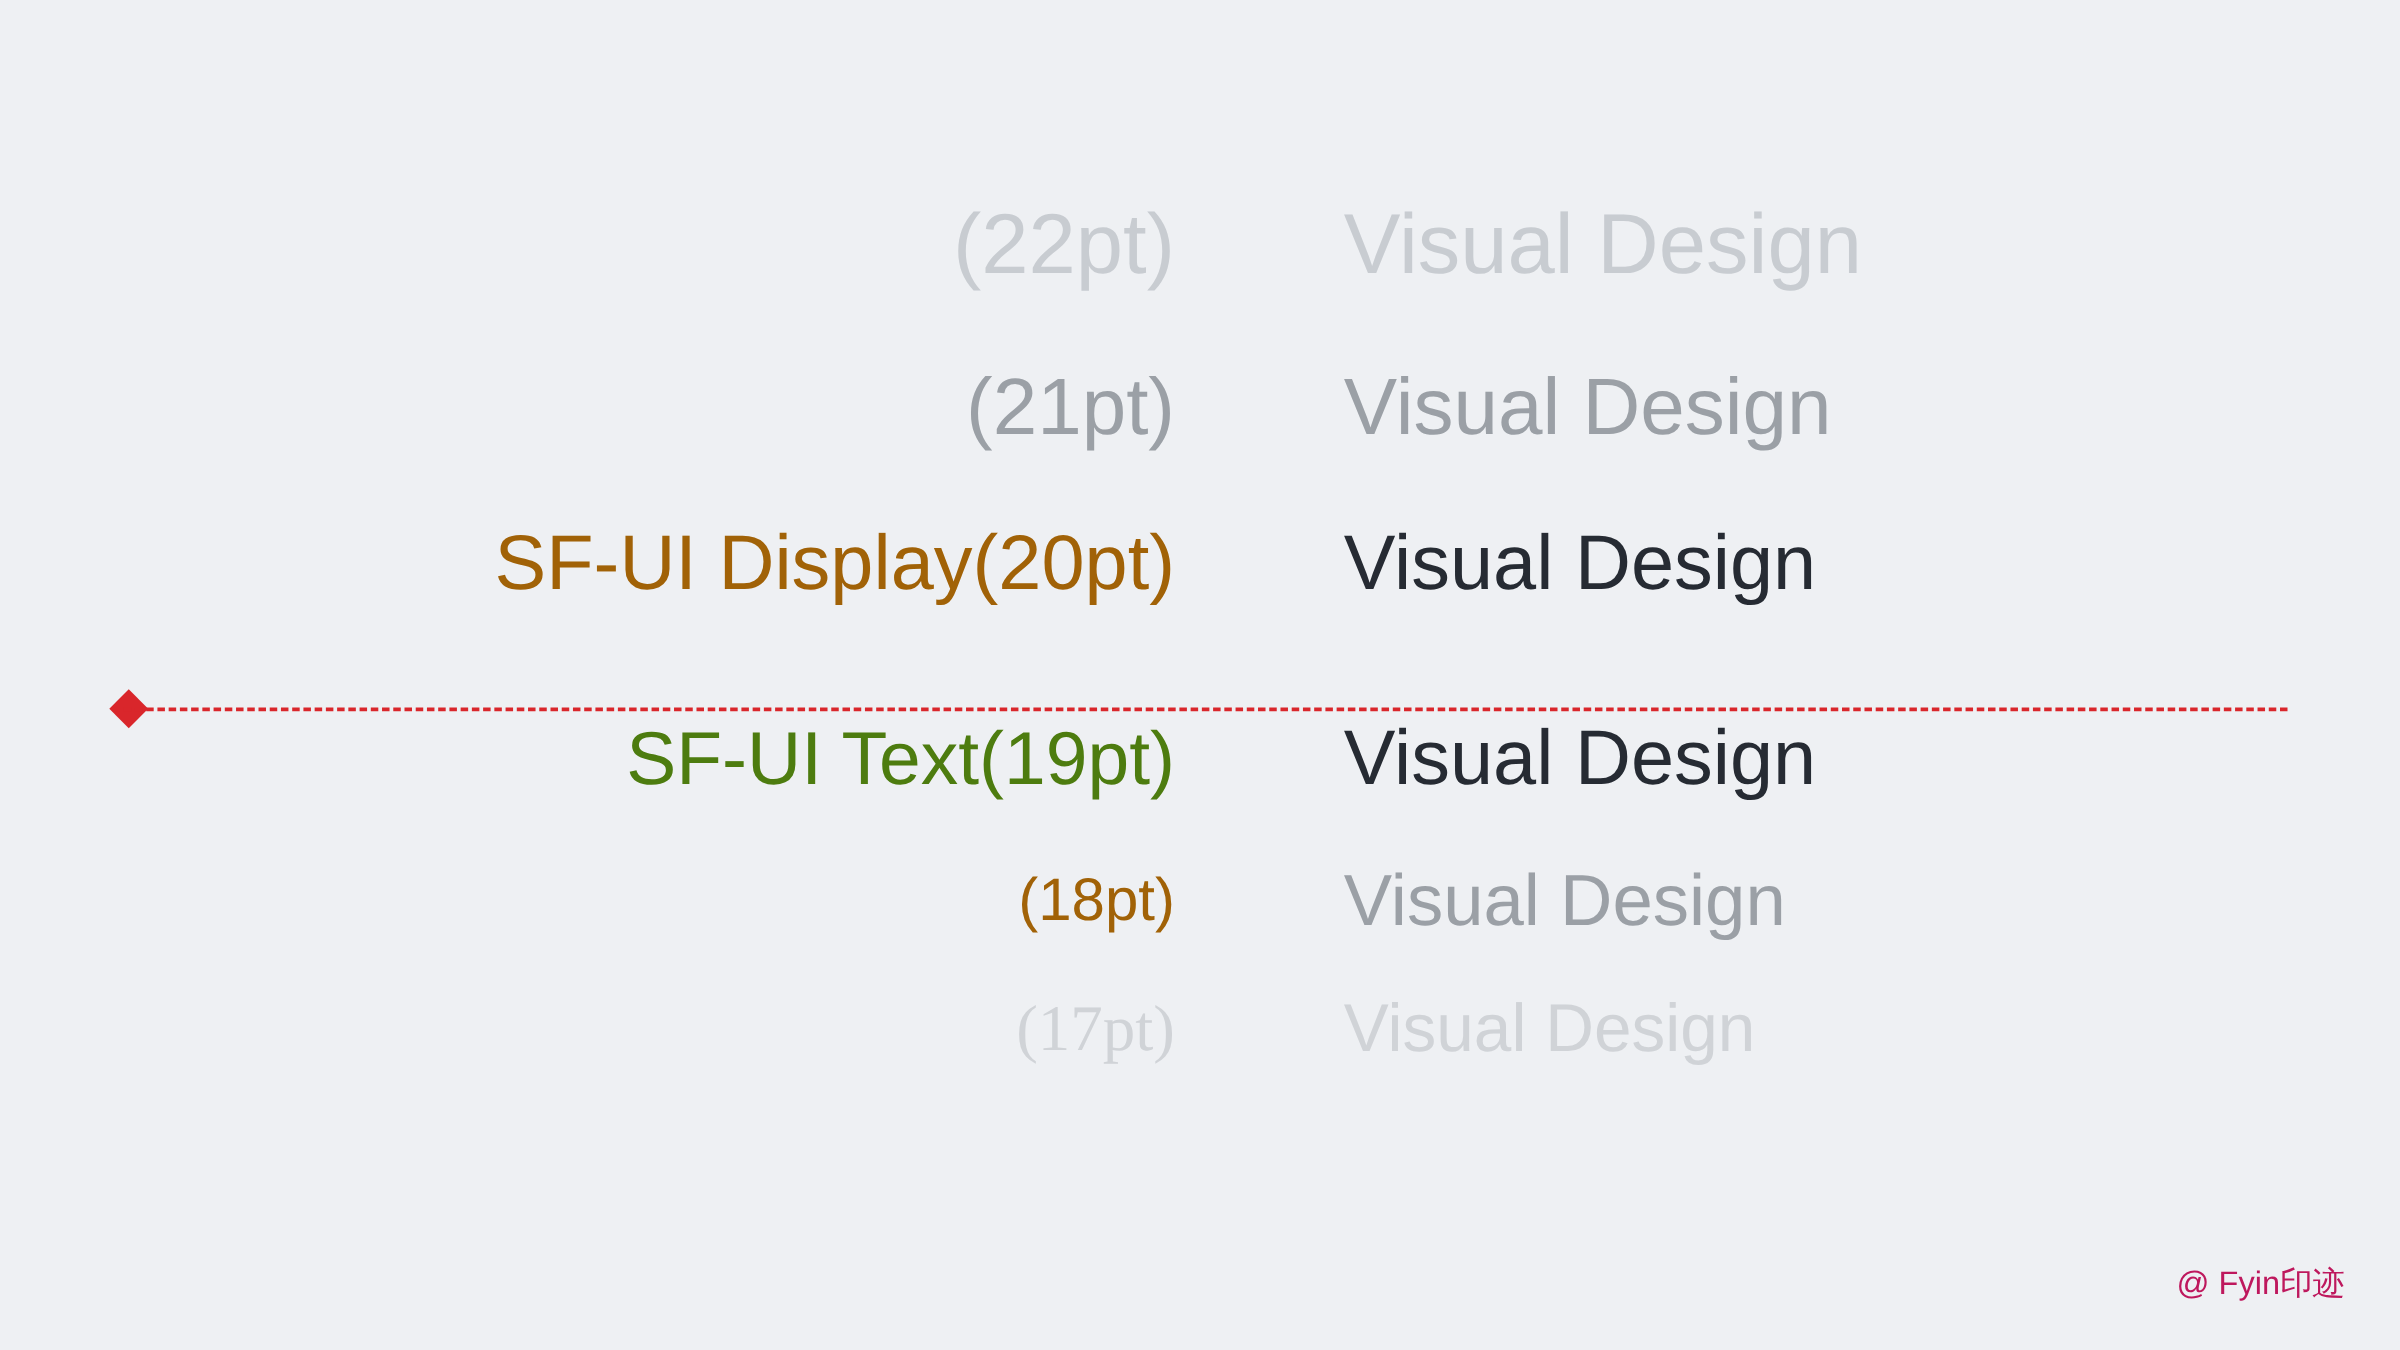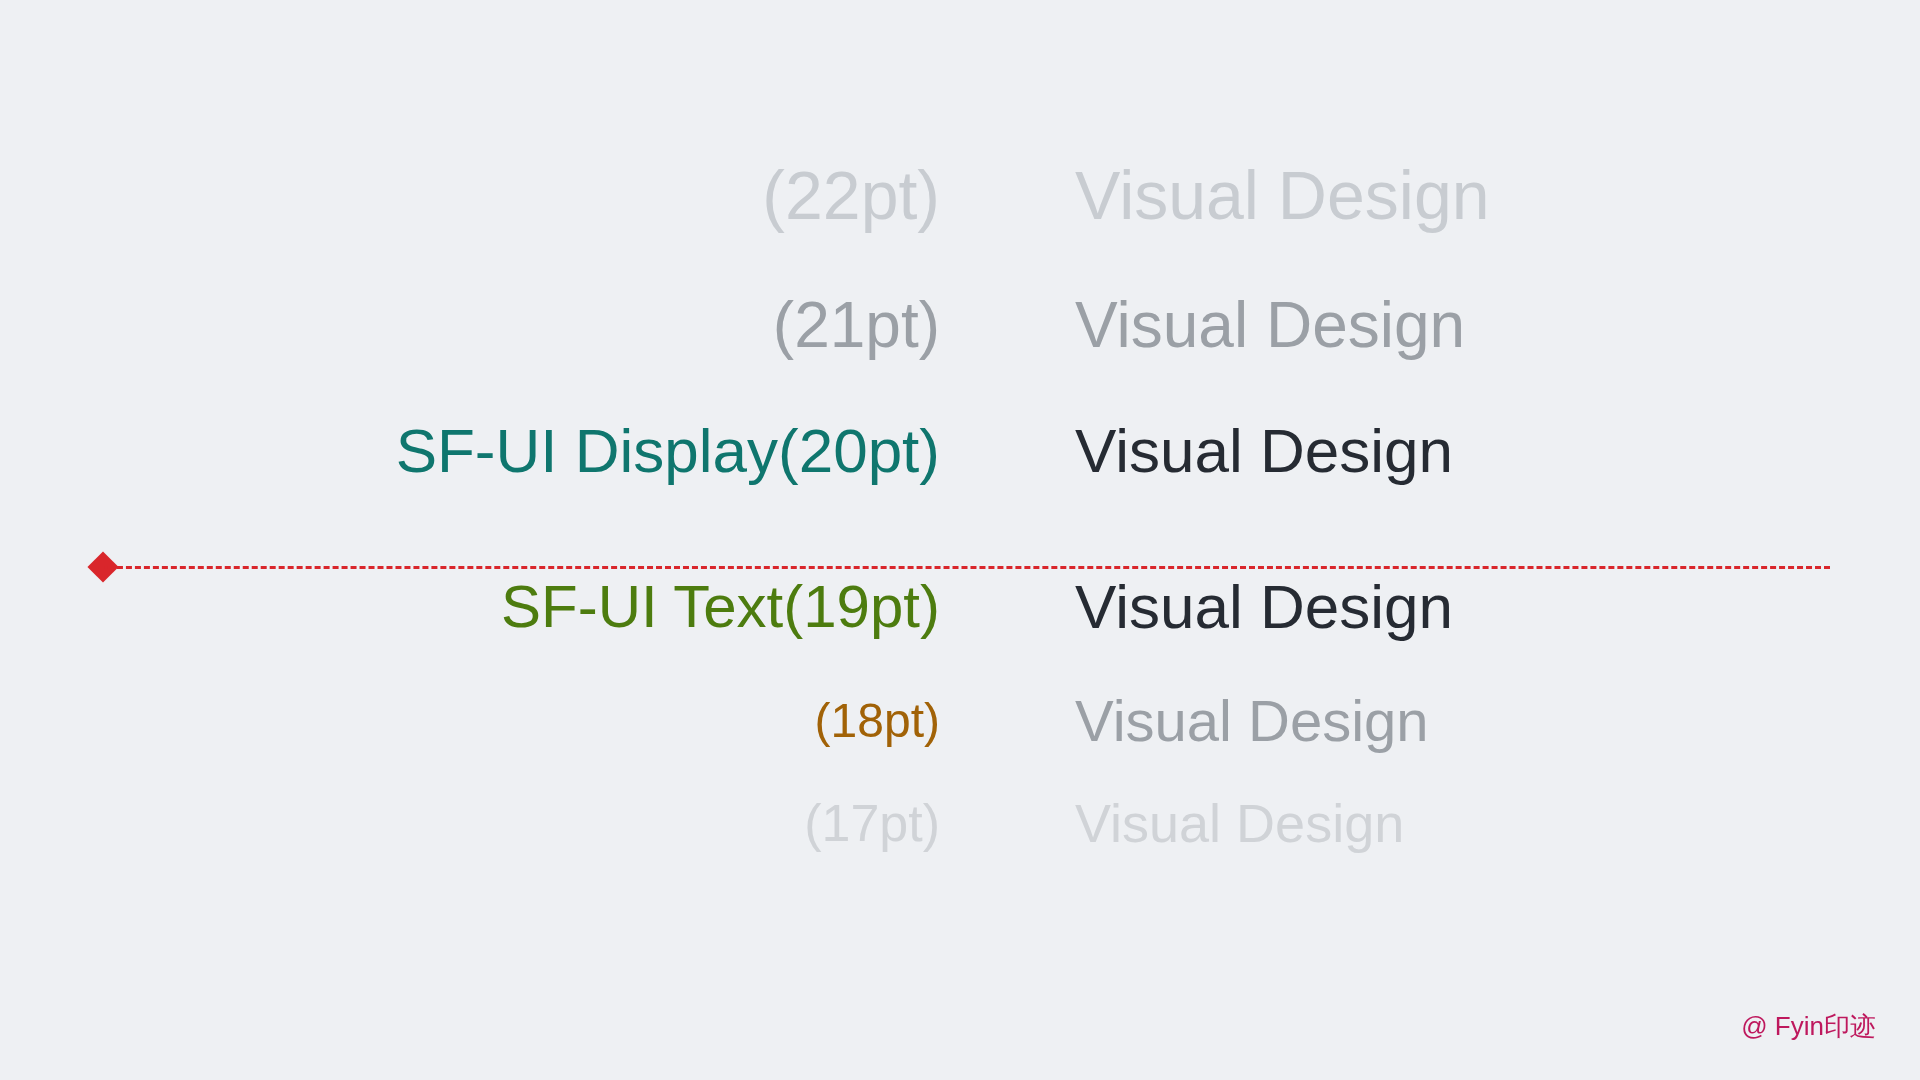--- a/index.html
+++ b/index.html
@@ -41,33 +41,33 @@
     
     .row-1 { top: 195px; }
     .row-1 .label { font-size: 68px; color: #c8ccd1; }
     .row-1 .sample { font-size: 68px; color: #c8ccd1; }
     
     .row-2 { top: 325px; }
     .row-2 .label { font-size: 64px; color: #9ba0a6; }
     .row-2 .sample { font-size: 64px; color: #9ba0a6; }
     
     .row-3 { top: 450px; }
-    .row-3 .label { font-size: 62px; color: #0f766e; }
+    .row-3 .label { font-size: 62px; color: #a16207; }
     .row-3 .sample { font-size: 62px; color: #262b33; }
     
     .row-4 { top: 606px; }
     .row-4 .label { font-size: 60px; color: #4d7c0f; }
     .row-4 .sample { font-size: 62px; color: #262b33; }
     
     .row-5 { top: 720px; }
     .row-5 .label { font-size: 48px; color: #a16207; }
     .row-5 .sample { font-size: 58px; color: #9ba0a6; }
     
     .row-6 { top: 823px; }
-    .row-6 .label { font-size: 52px; color: #d0d3d7; }
+    .row-6 .label { font-size: 52px; color: #d0d3d7; font-family: Liberation Serif, serif; }
     .row-6 .sample { font-size: 54px; color: #d0d3d7; }
     
     .divider {
       position: absolute;
       top: 566px;
       left: 90px;
       right: 90px;
       height: 0;
       border-top: 3px dashed #d9262b;
     }

